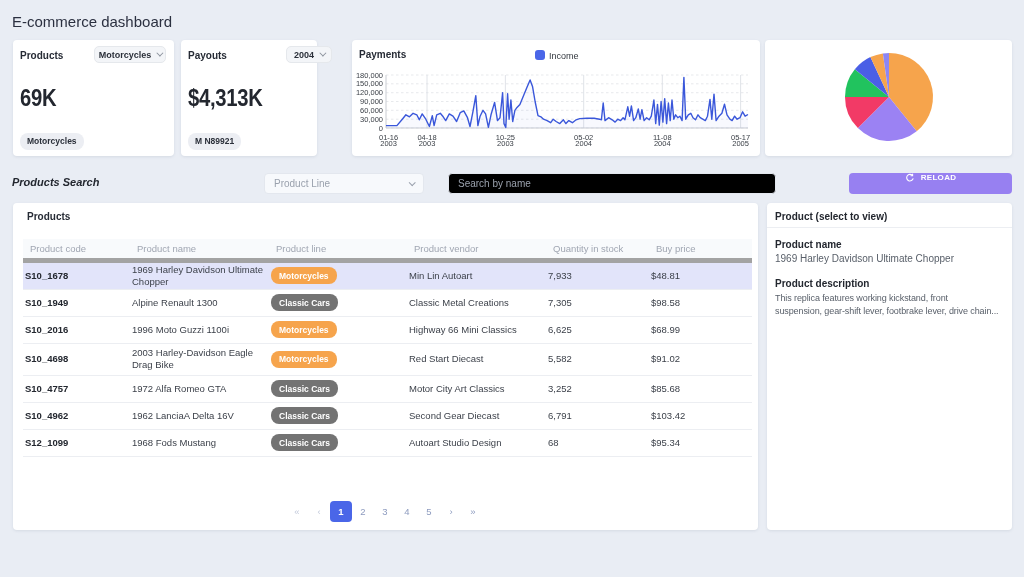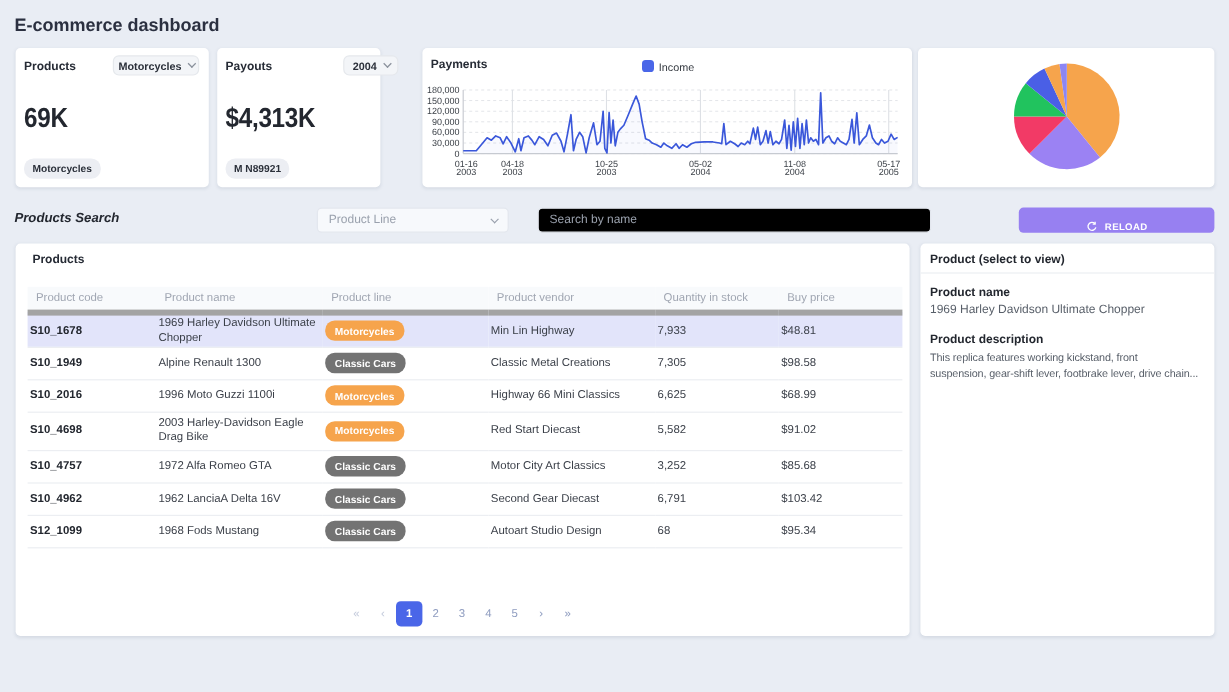--- a/index.html
+++ b/index.html
@@ -1,16 +1,16 @@
 <!DOCTYPE html>
 <html><head><meta charset="utf-8"><style>
 * { margin:0; padding:0; box-sizing:border-box; }
 html,body { width:1024px; height:577px; background:#e9edf4; font-family:"Liberation Sans",sans-serif; overflow:hidden; }
 .card { position:absolute; background:#fff; border-radius:4px; box-shadow:0 1px 3px rgba(44,57,84,.10); }
-.h1 { position:absolute; left:12px; top:13px; font-size:15px; font-weight:700; color:#2b3040; }
+.h1 { position:absolute; left:12px; top:13px; font-size:15px; font-weight:400; color:#2b3040; }
 .lbl { font-size:10px; font-weight:700; color:#262b35; }
 .ddl { position:absolute; background:#f3f5f8; border:1px solid #e5e8ec; border-radius:5px; font-size:9px; font-weight:700; color:#2b303a; display:flex; align-items:center; justify-content:center; gap:5px; }
 .chev { width:5px; height:5px; border-right:1.3px solid #8a919c; border-bottom:1.3px solid #8a919c; transform:rotate(45deg) translateY(-2px); }
 .big { font-size:23px; font-weight:700; color:#23272f; letter-spacing:-0.3px; transform:scaleX(.88); transform-origin:0 50%; }
 .pill { display:inline-block; background:#eceef3; border-radius:8px; font-size:8.5px; font-weight:700; color:#2b303a; padding:3.5px 7px; }
 .badge { display:inline-block; border-radius:8px; font-size:8.5px; font-weight:700; color:#fff; padding:2.5px 8px; }
 .bo { background:#f6a44c; } .bg { background:#737373; }
 table { border-collapse:collapse; width:729px; font-size:9.5px; color:#3a3f48; table-layout:fixed; }
 th { font-size:9.5px; font-weight:400; color:#a0a6b2; text-align:left; padding:0 4px 0 7px; border-bottom:5px solid #a3a3a3; background:#f8fafc;}
 td { padding:0 3px 0 2px; border-bottom:1px solid #eceef2; vertical-align:middle; line-height:12px; }
@@ -92,21 +92,21 @@
 <path d="M124,57 L80.00,57.00 A44,44 0 0 1 89.81,29.31 Z" fill="#21c35e"></path>
 <path d="M124,57 L89.81,29.31 A44,44 0 0 1 105.40,17.12 Z" fill="#4a5fe6"></path>
 <path d="M124,57 L105.40,17.12 A44,44 0 0 1 117.88,13.43 Z" fill="#f6a44c"></path>
 <path d="M124,57 L117.88,13.43 A44,44 0 0 1 124.00,13.00 Z" fill="#8d86f3"></path>
   </svg>
 </div>
 
 <div style="position:absolute; left:12px; top:176px; font-size:11px; font-weight:700; color:#23272f;font-style:italic;">Products Search</div>
 <div style="position:absolute; left:264px; top:173px; width:160px; height:21px; background:#f7f9fc; border:1px solid #e3e7ee; border-radius:4px; display:flex; align-items:center; justify-content:space-between; padding:0 9px; font-size:10px; color:#9aa1ad;">Product Line<span class="chev" style="border-color:#9aa1ad; transform:rotate(45deg) translateY(-1px);"></span></div>
 <div style="position:absolute; left:448px; top:173px; width:328px; height:21px; background:#000000; border:1px solid #e3e7ee; border-radius:4px; display:flex; align-items:center; padding:0 9px; font-size:10px; color:#9aa1ad;">Search by name</div>
-<div style="position:absolute; left:849px; top:173px; width:163px; height:21px; background:#9780f1; border-radius:4px; display:flex; align-items:flex-end; justify-content:center; gap:6px; color:#fff; font-size:8px; font-weight:700; letter-spacing:.3px;">
+<div style="position:absolute; left:849px; top:173px; width:163px; height:21px; background:#9780f1; border-radius:4px; display:flex; align-items:flex-start; justify-content:center; gap:6px; color:#fff; font-size:8px; font-weight:700; letter-spacing:.3px;">
 <svg width="10" height="10" viewBox="0 0 10 10">
       <path d="M8.2,5.4 A3.3,3.3 0 1 1 7.4,2.4" fill="none" stroke="#fff" stroke-width="1.1"></path>
       <path d="M7.6,0.8 L7.6,2.8 L5.6,2.8" fill="none" stroke="#fff" stroke-width="1.1"></path>
     </svg>
 RELOAD</div>
 
 <div class="card" style="left:13px; top:203px; width:745px; height:327px;">
   <div class="lbl" style="position:absolute; left:14px; top:8px;">Products</div>
   <table style="position:absolute; left:10px; top:36px;">
     <colgroup>
@@ -123,21 +123,21 @@
           <th>Product name</th>
           <th>Product line</th>
           <th>Product vendor</th>
           <th>Quantity in stock</th>
           <th>Buy price</th>
         </tr>
     <tr class="hl r2x">
           <td class="code">S10_1678</td>
           <td>1969 Harley Davidson Ultimate Chopper</td>
           <td><span class="badge bo">Motorcycles</span></td>
-          <td>Min Lin Highway</td>
+          <td>Min Lin Autoart</td>
           <td>7,933</td>
           <td>$48.81</td>
         </tr>
     <tr class="r1">
           <td class="code">S10_1949</td>
           <td>Alpine Renault 1300</td>
           <td><span class="badge bg">Classic Cars</span></td>
           <td>Classic Metal Creations</td>
           <td>7,305</td>
           <td>$98.58</td>

